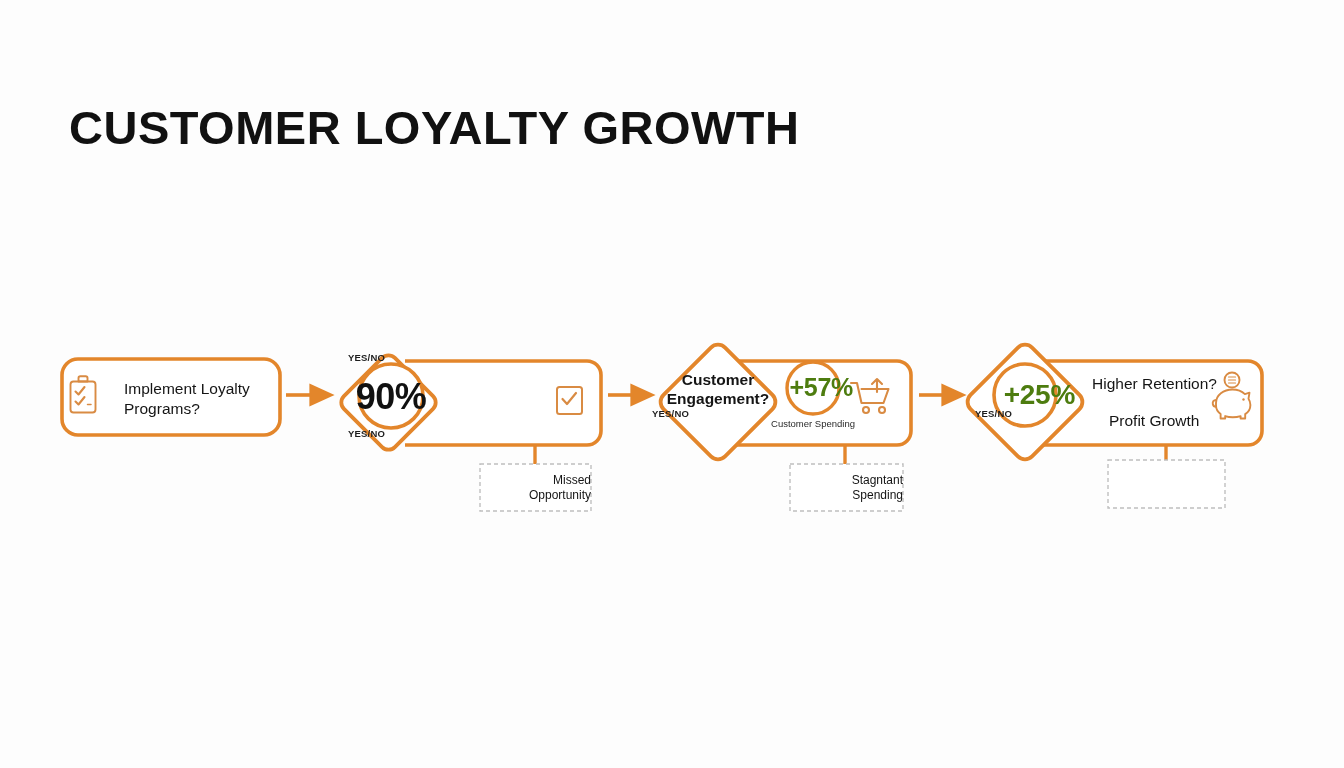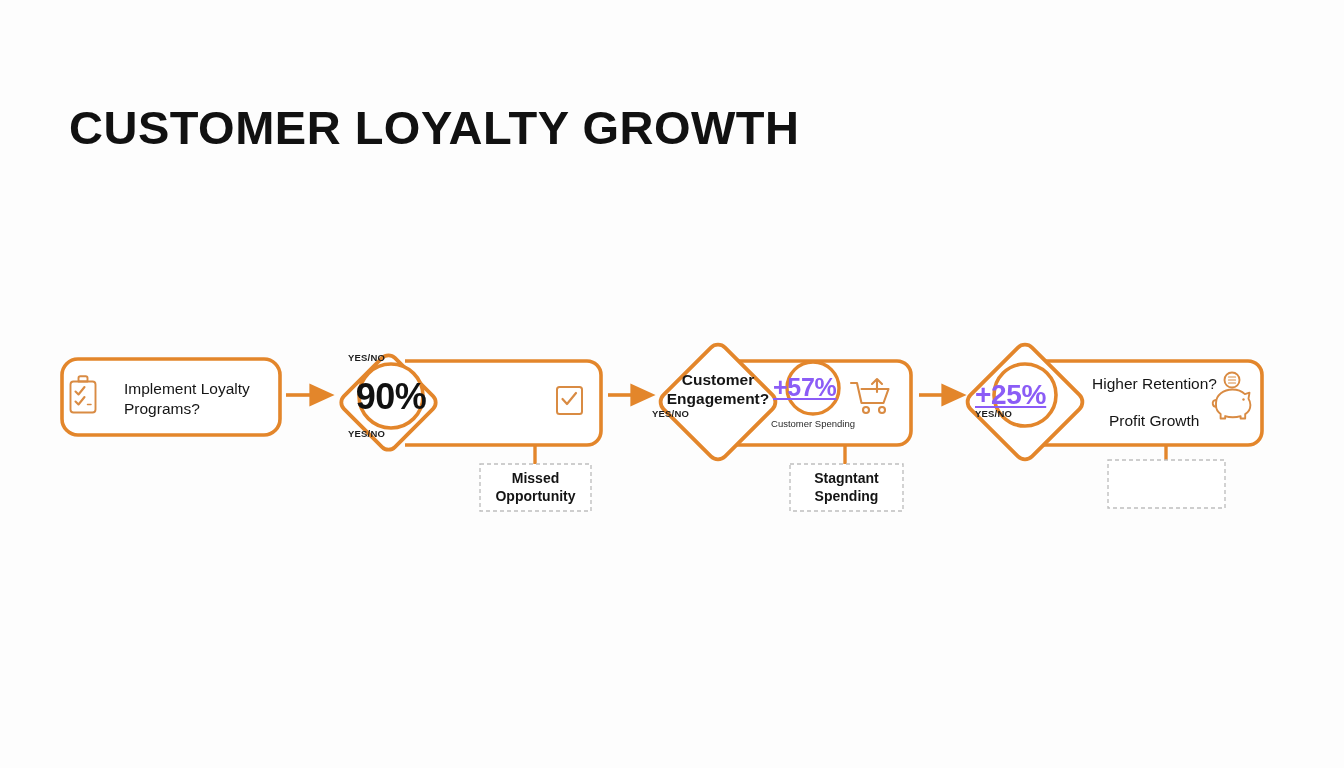--- a/index.html
+++ b/index.html
@@ -88,38 +88,37 @@
     font-size: 36px;
     font-weight: bold;
     color: #111111;
     letter-spacing: -0.5px;
     text-align: center;
     line-height: 1;
   }
   .pct-mid {
     font-size: 25px;
     font-weight: bold;
-    color: #8b5cf6;
+    color: #4d7c0f;
     letter-spacing: -0.3px;
-    text-align: left;
+    text-align: right;
     line-height: 1;
-    text-decoration: underline;
   }
   .caption-small {
     font-size: 9.5px;
     color: #2a2a2a;
     text-align: center;
     white-space: nowrap;
   }
   .outcome-label {
-    font-size: 14px;
-    font-weight: bold;
+    font-size: 12px;
+    font-weight: normal;
     line-height: 1.22;
     color: #141414;
-    text-align: center;
+    text-align: right;
     width: 100%;
   }
   .outcome-box-text {
     position: absolute;
     display: flex;
     align-items: center;
     justify-content: center;
   }
 </style>
 </head>

